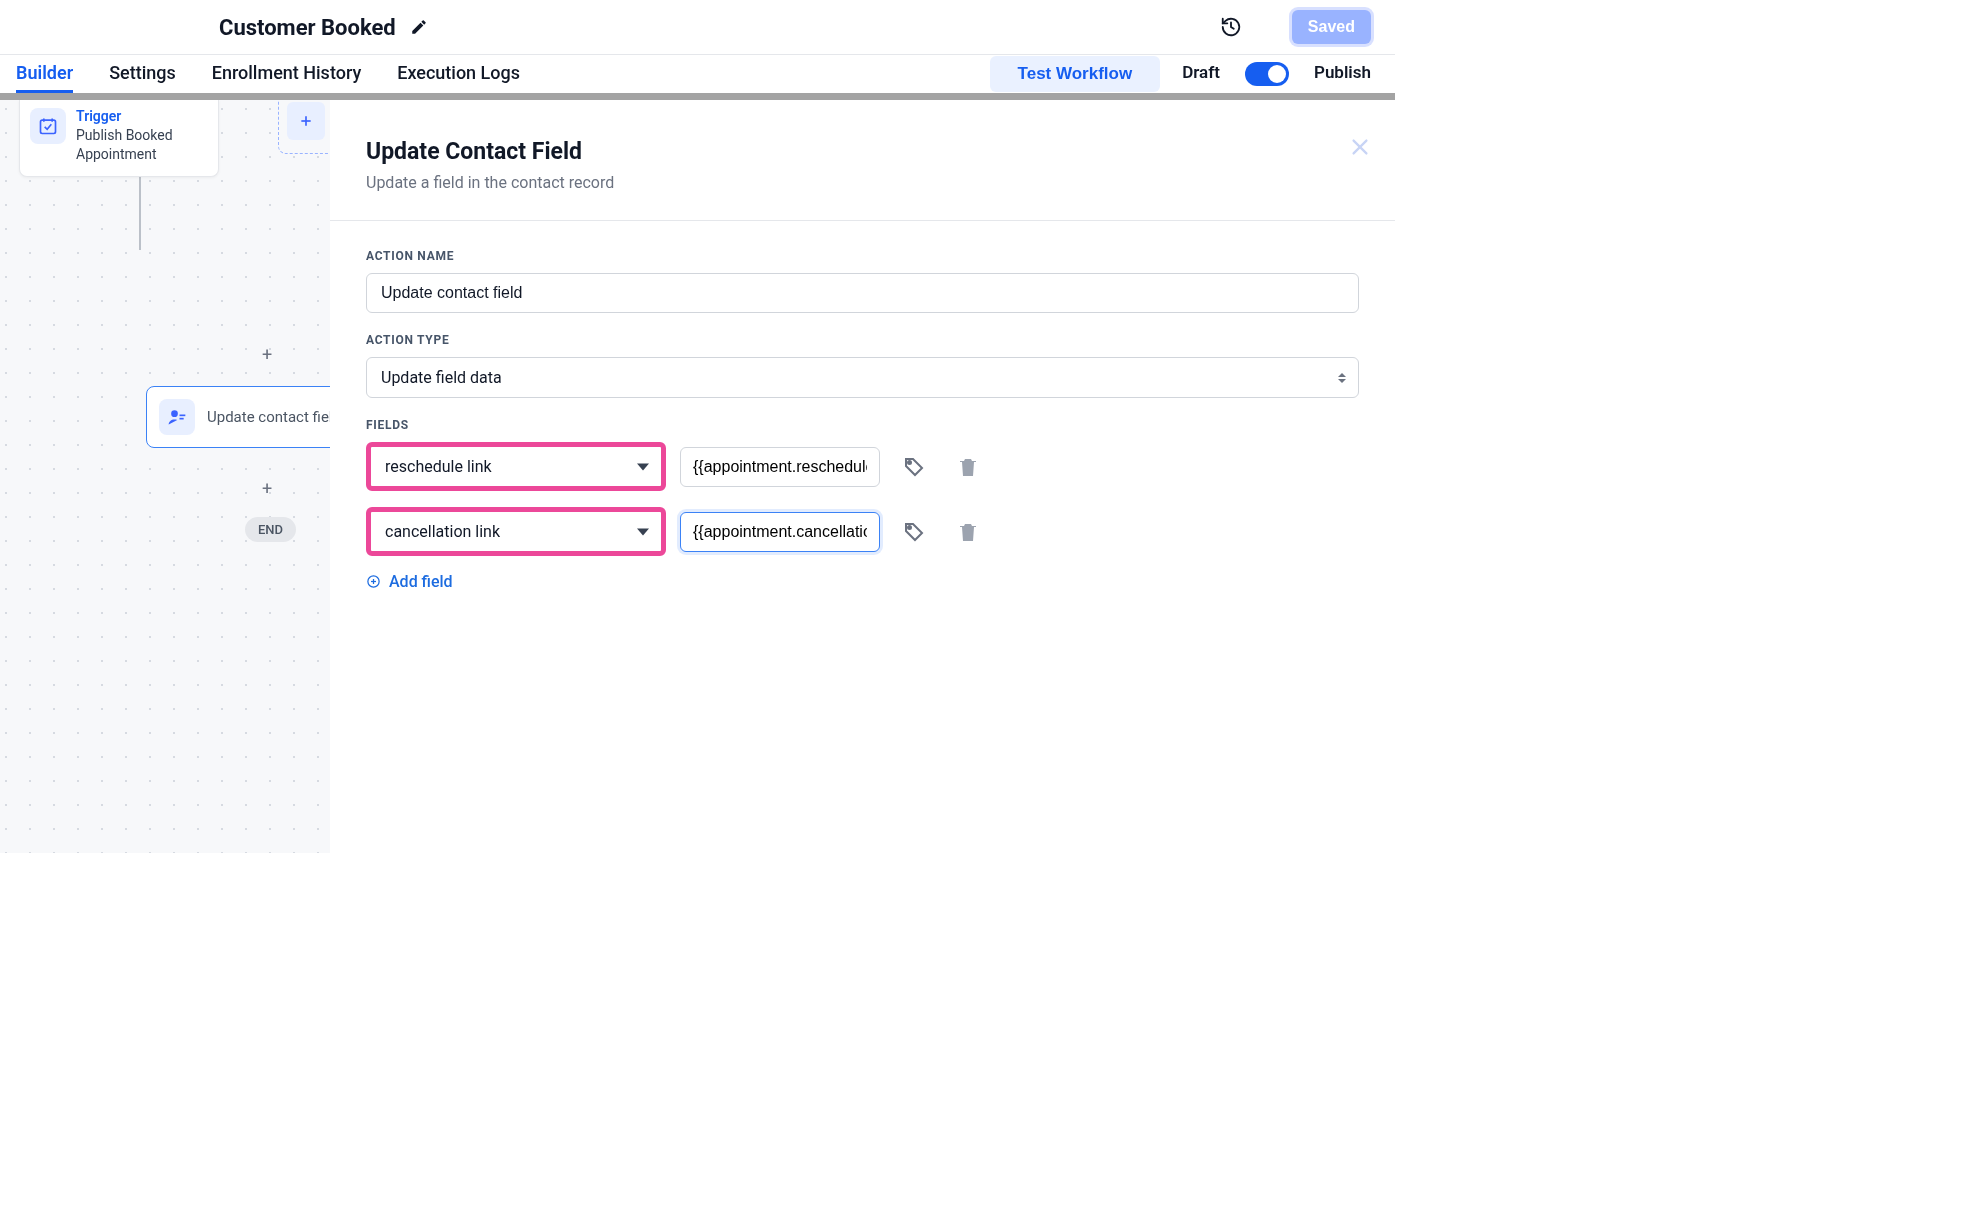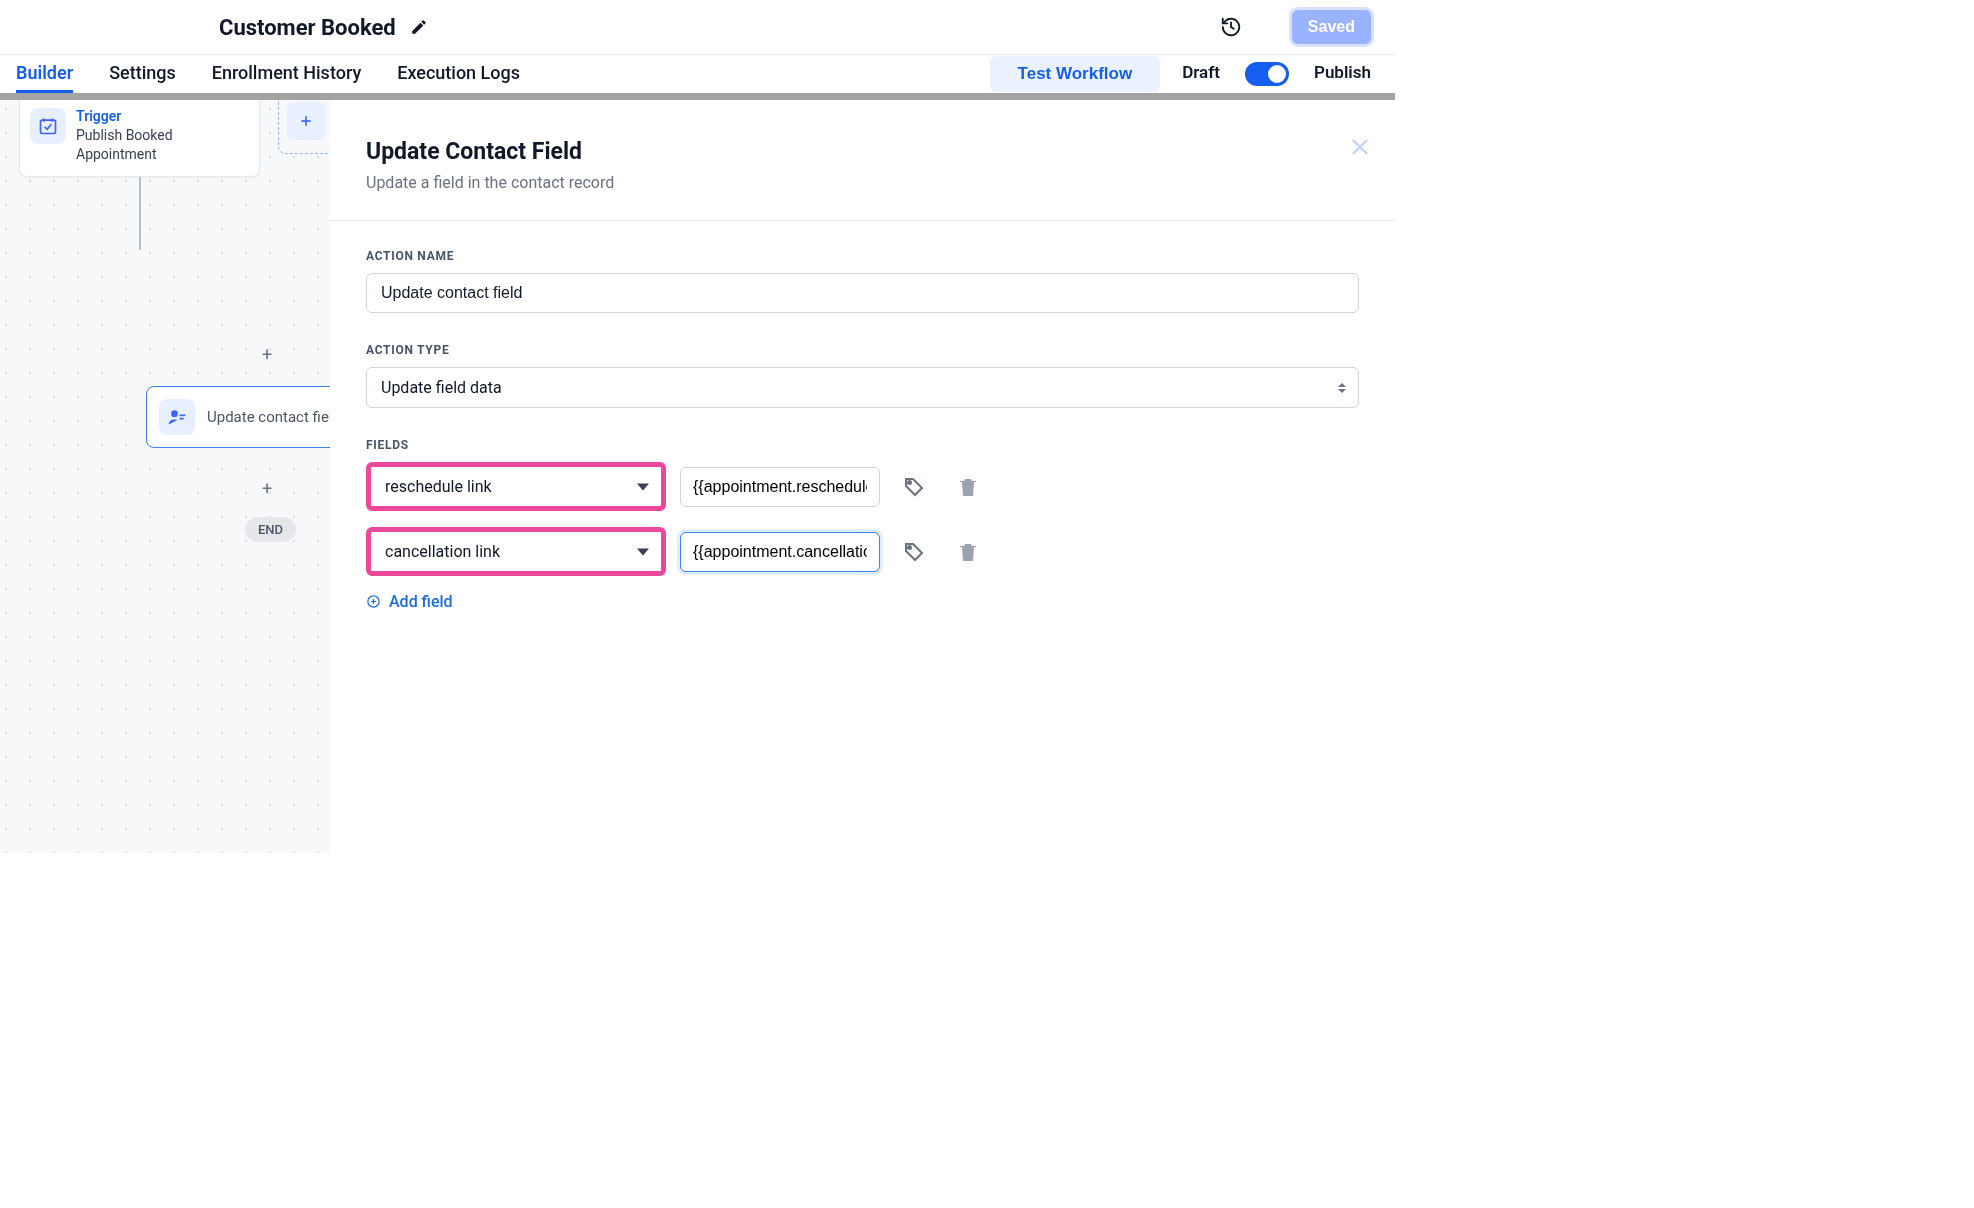--- a/index.html
+++ b/index.html
@@ -82,21 +82,21 @@
     flex: 1 1 auto;
     background: #fff;
     position: relative;
     overflow: hidden;
   }
 
   
   .trigger-node {
     position: absolute;
     left: 19px; top: 0px;
-    width: 241px;
+    width: 200px;
     background: #fff;
     border: 1px solid #e5e7eb;
     border-top: none;
     border-radius: 0 0 8px 8px;
     box-shadow: 0 1px 3px rgba(0,0,0,0.05);
     padding: 8px 12px 12px 10px;
     display: flex; gap: 10px;
   }
   .icon-box {
     width: 36px; height: 36px; border-radius: 8px;
@@ -189,21 +189,21 @@
   }
   .select-input { position: relative; display:flex; align-items:center;}
   .select-caret {
     position: absolute; right: 12px; top: 50%; transform: translateY(-50%);
     display:flex; flex-direction:column; gap:2px;
   }
   .select-caret span { width:0;height:0;border-left:4px solid transparent;border-right:4px solid transparent;}
   .select-caret .up{border-bottom:4px solid #6b7280;}
   .select-caret .dn{border-top:4px solid #6b7280;}
 
-  .field-group { margin-bottom: 30px; }
+  .field-group { margin-bottom: 20px; }
 
   .field-row {
     display: grid;
     grid-template-columns: 300px 200px 40px 40px;
     gap: 14px;
     align-items: center;
     margin-bottom: 16px;
   }
   .fr-select {
     border: 5px solid #ec4899; border-radius: 6px; padding: 10px 14px;

